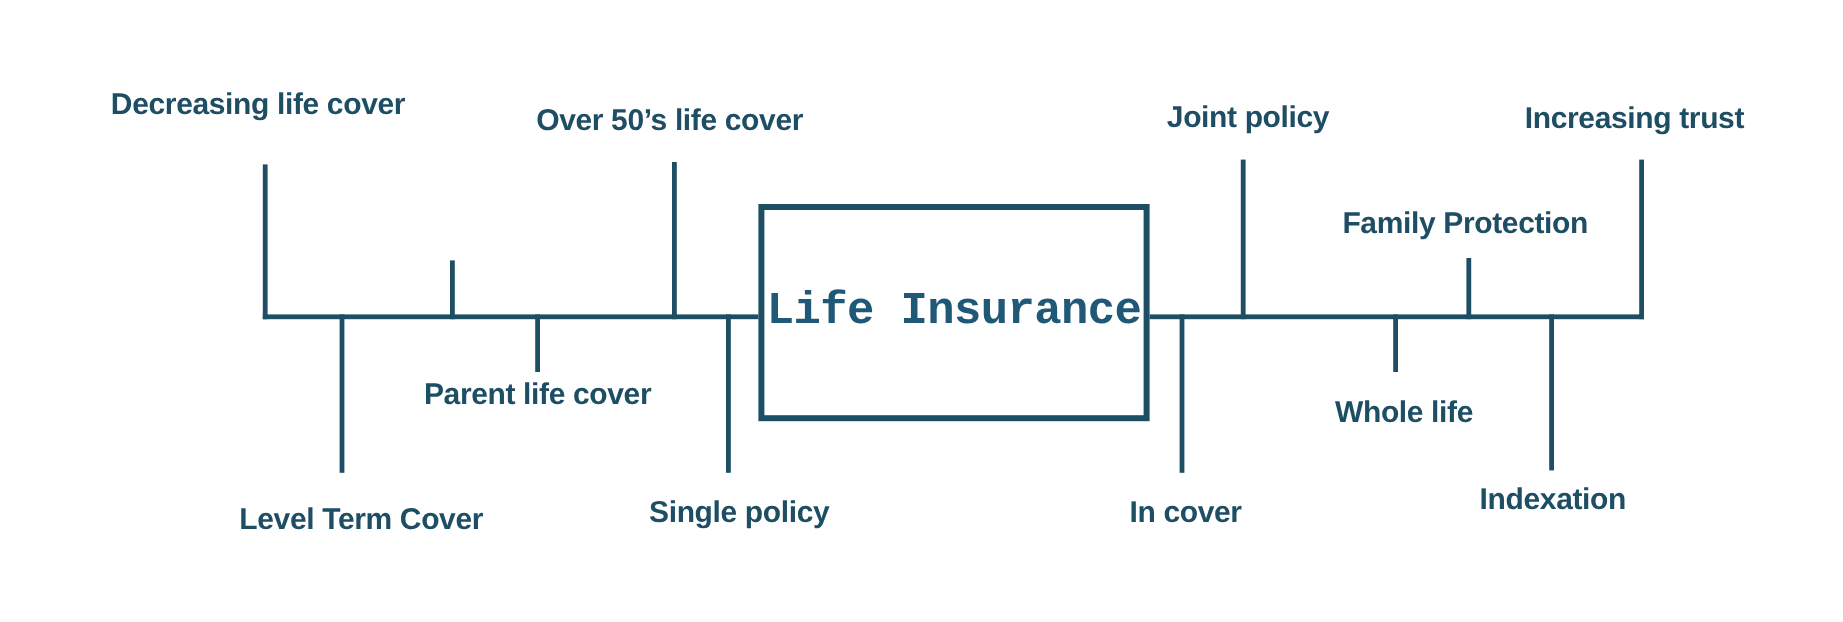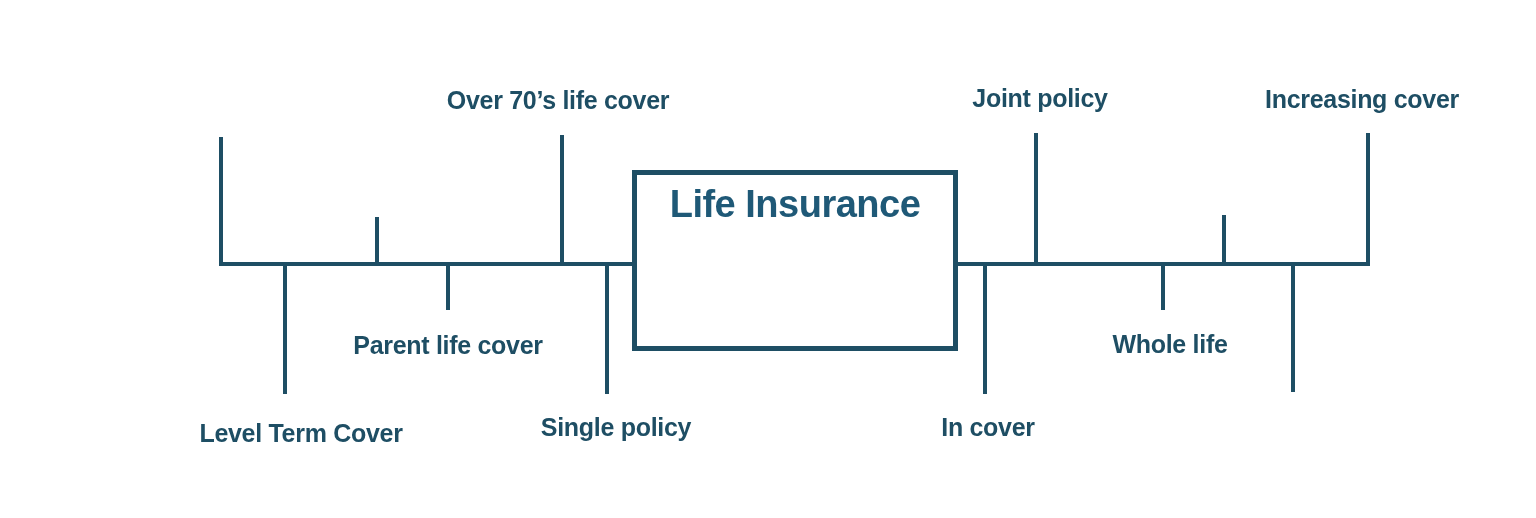--- a/index.html
+++ b/index.html
@@ -45,20 +45,22 @@
     left: 632px;
     top: 170px;
     width: 326px;
     height: 181px;
     box-sizing: border-box;
     border: 5px solid var(--accent);
     background: var(--bg);
     display: flex;
     flex-direction: column;
     align-items: center;
+    justify-content: center;
+    font-family: Liberation Mono, monospace;
   }
   .title-line {
     color: var(--title-color);
     font-size: 38px;
     font-weight: bold;
     line-height: 1.55;
     text-align: center;
     letter-spacing: -0.5px;
     white-space: nowrap;
   }
@@ -84,25 +86,28 @@
   <div class="vline" style="left:1366px; top:133px; height:133px"></div>
 
   <div class="vline" style="left:983px; top:262px; height:132px"></div>
   <div class="vline" style="left:1161px; top:262px; height:48px"></div>
   <div class="vline" style="left:1291px; top:262px; height:130px"></div>
 
   <div class="center-box">
     <div class="title-line">Life Insurance</div>
   </div>
 
-  <div class="node-label" style="left:558px; top:86px">Over 70’s life cover</div>
+  <div class="node-label" style="left:215px; top:73px">Decreasing life cover</div>
+  <div class="node-label" style="left:558px; top:86px">Over 50’s life cover</div>
 
   <div class="node-label" style="left:301px; top:419px">Level Term Cover</div>
-  <div class="node-label" style="left:448px; top:331px">Parent life cover</div>
+  <div class="node-label" style="left:448px; top:315px">Parent life cover</div>
   <div class="node-label" style="left:616px; top:413px">Single policy</div>
 
   <div class="node-label" style="left:1040px; top:84px">Joint policy</div>
-  <div class="node-label" style="left:1362px; top:85px">Increasing cover</div>
+  <div class="node-label" style="left:1221px; top:172px">Family Protection</div>
+  <div class="node-label" style="left:1362px; top:85px">Increasing trust</div>
 
   <div class="node-label" style="left:988px; top:413px">In cover</div>
   <div class="node-label" style="left:1170px; top:330px">Whole life</div>
+  <div class="node-label" style="left:1294px; top:402px">Indexation</div>
 
 </div>
 
 </body></html>

